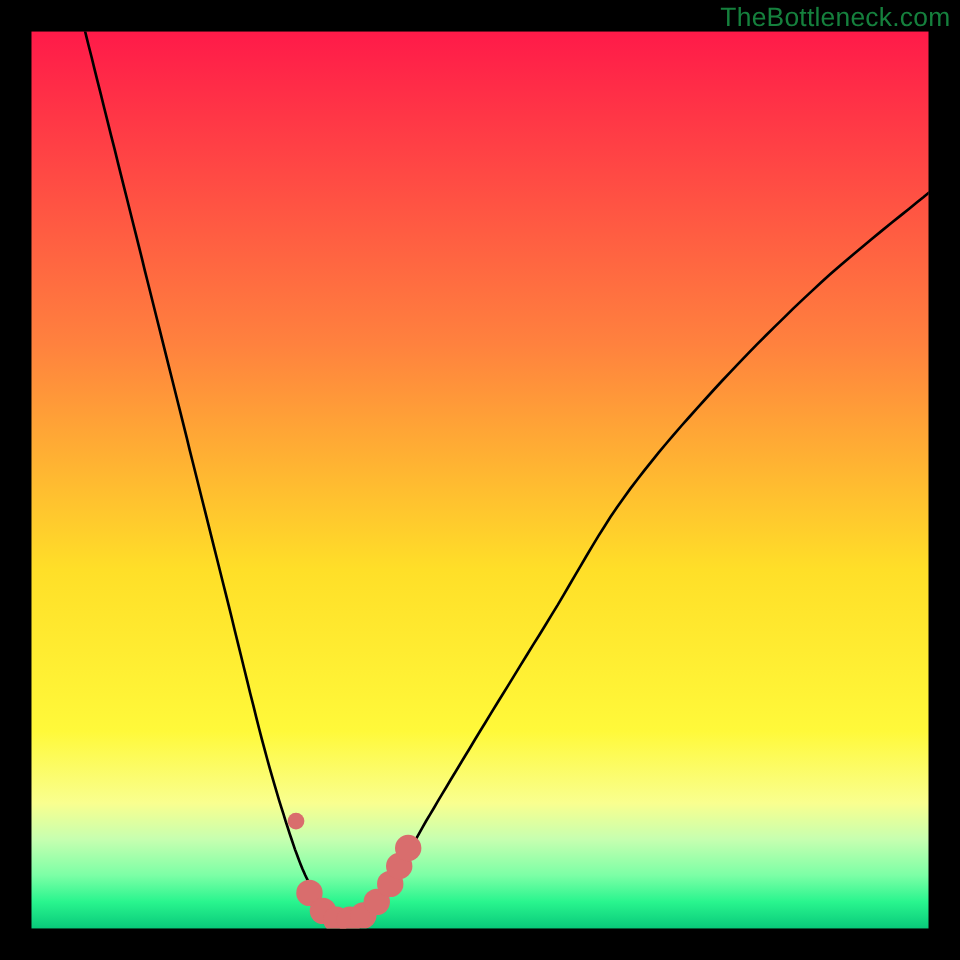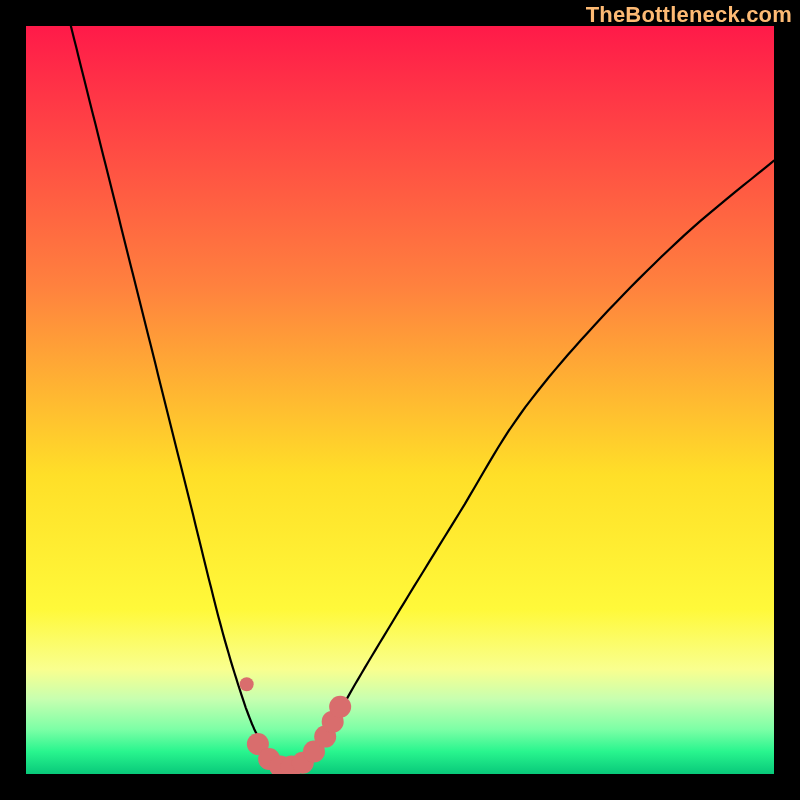--- a/index.html
+++ b/index.html
@@ -22,23 +22,23 @@
     overflow: hidden;
   }
   .gradient {
     position: absolute;
     inset: 0;
   }
   .watermark {
     position: absolute;
     top: 2px;
     right: 8px;
-    color: #fdba74;
+    color: #15803d;
     font-size: 22px;
-    font-weight: 700;
+    font-weight: 400;
     letter-spacing: 0.2px;
     z-index: 10;
   }
   svg.curve {
     position: absolute;
     left: 0;
     top: 0;
     width: 748px;
     height: 748px;
     z-index: 5;

